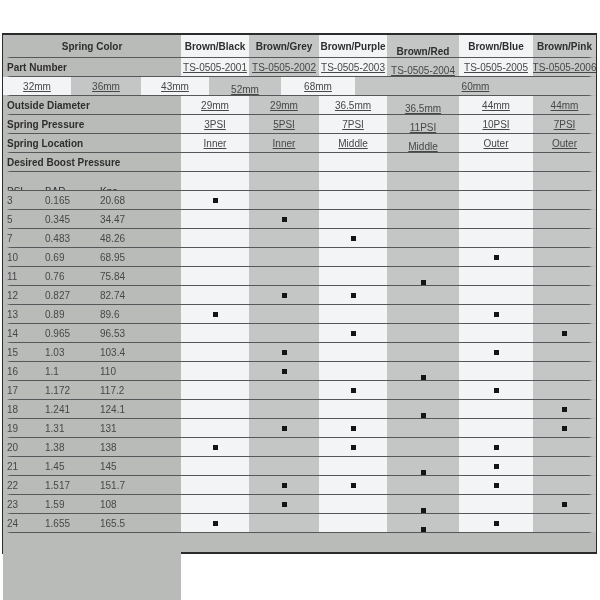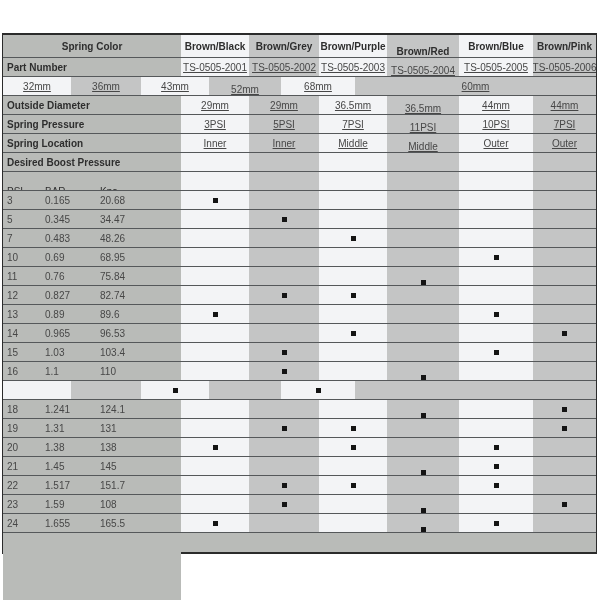--- a/index.html
+++ b/index.html
@@ -21,20 +21,21 @@
     border-top: 2px solid var(--outer-border, #2b2b2b);
     border-bottom: 2px solid var(--outer-border, #2b2b2b);
     box-sizing: border-box;
     background: var(--left-bg, #b9bbb8);
   }
   .row {
     display: flex;
     height: 19px;
     border-bottom: 1px solid var(--row-border, #55585a);
     box-sizing: border-box;
+    border-radius: 8px;
   }
   .row:last-child { border-bottom: none; flex-direction: column; }
   .row.header-row { height: 23px; }
   .left {
     width: 178px;
     flex: 0 0 178px;
     background: var(--left-bg, #b9bbb8);
     display: flex;
     align-items: center;
     box-sizing: border-box;
@@ -396,20 +397,25 @@
           <span class="marker"></span>
         </div>
         <div class="col c2 light"></div>
         <div class="col c3 gray">
           <span class="marker"></span>
         </div>
         <div class="col c4 light"></div>
         <div class="col c5 gray"></div>
       </div>
       <div class="row">
+        <div class="left">
+          <span class="sub c-psi">17</span>
+          <span class="sub c-bar">1.172</span>
+          <span class="sub c-kpa">117.2</span>
+        </div>
         <div class="col c0 light"></div>
         <div class="col c1 gray"></div>
         <div class="col c2 light">
           <span class="marker"></span>
         </div>
         <div class="col c3 gray"></div>
         <div class="col c4 light">
           <span class="marker"></span>
         </div>
         <div class="col c5 gray"></div>

